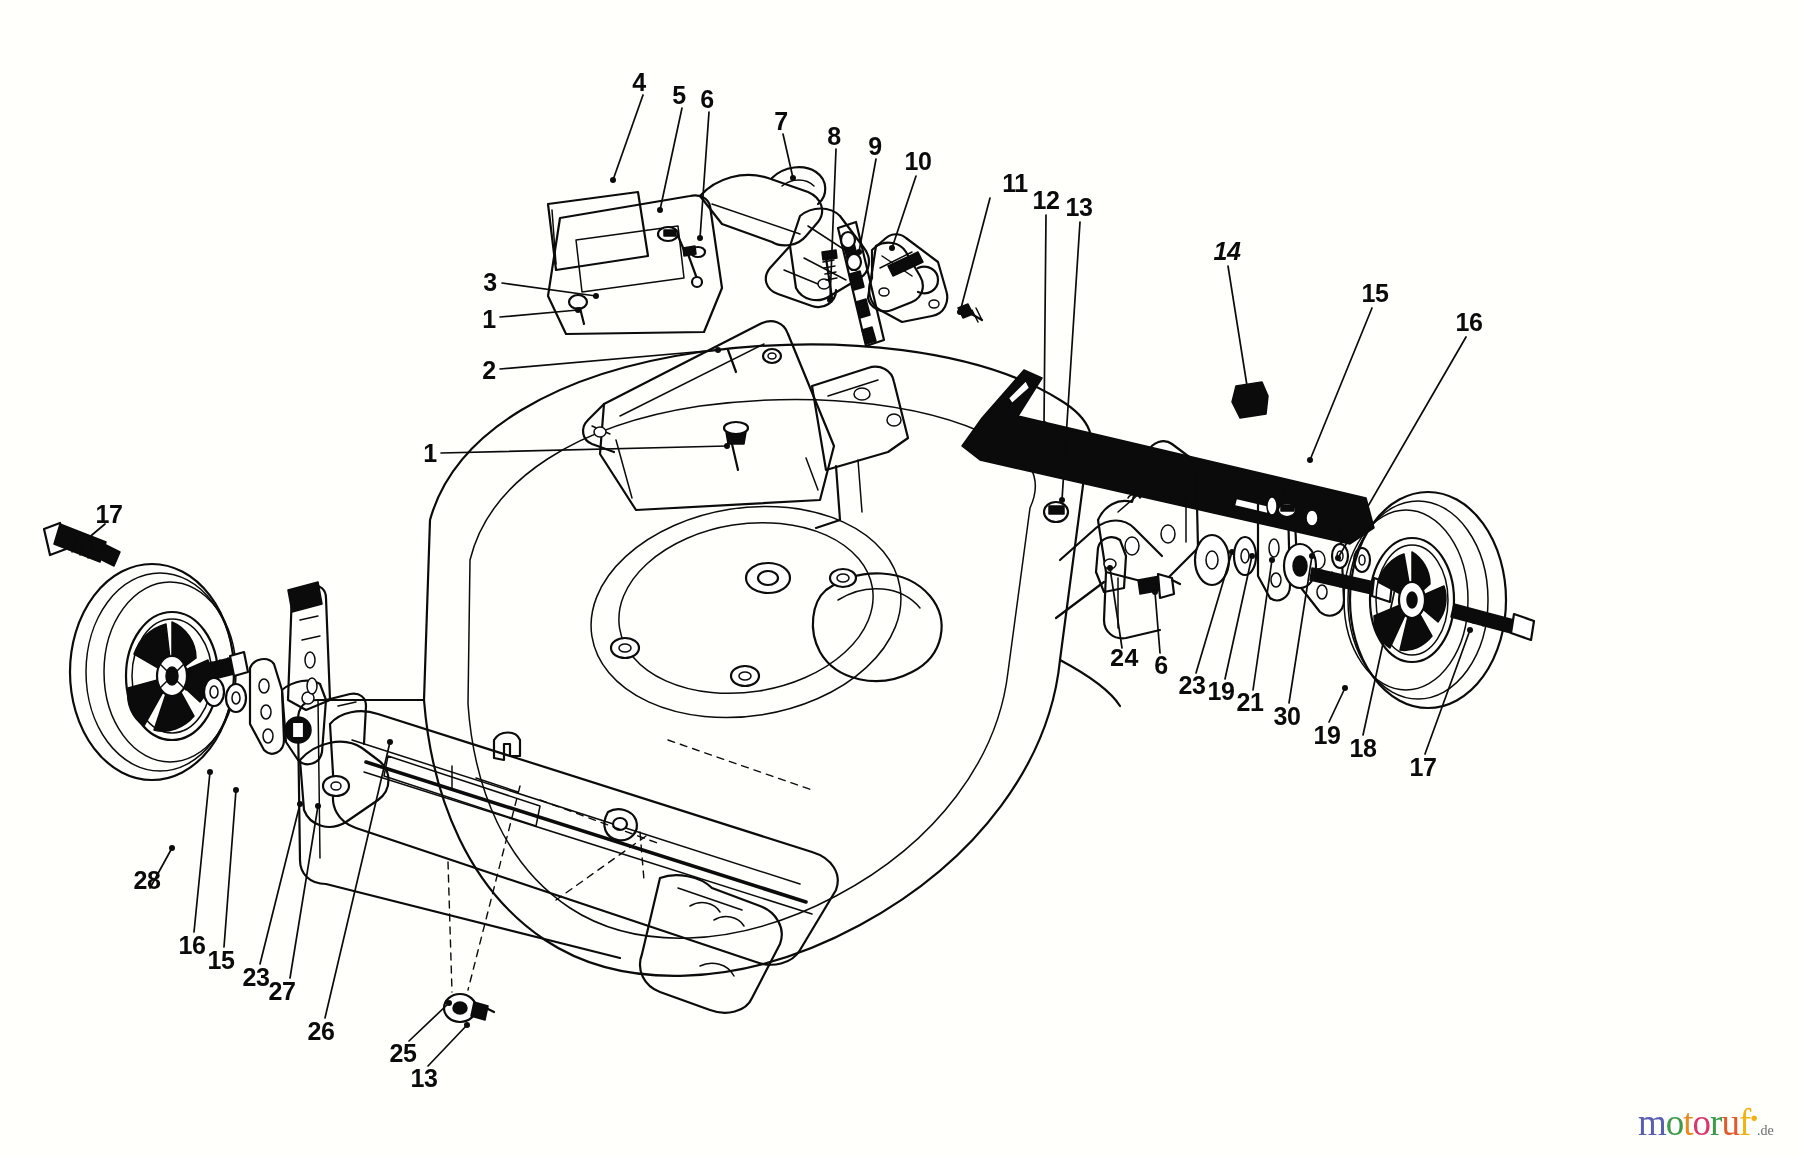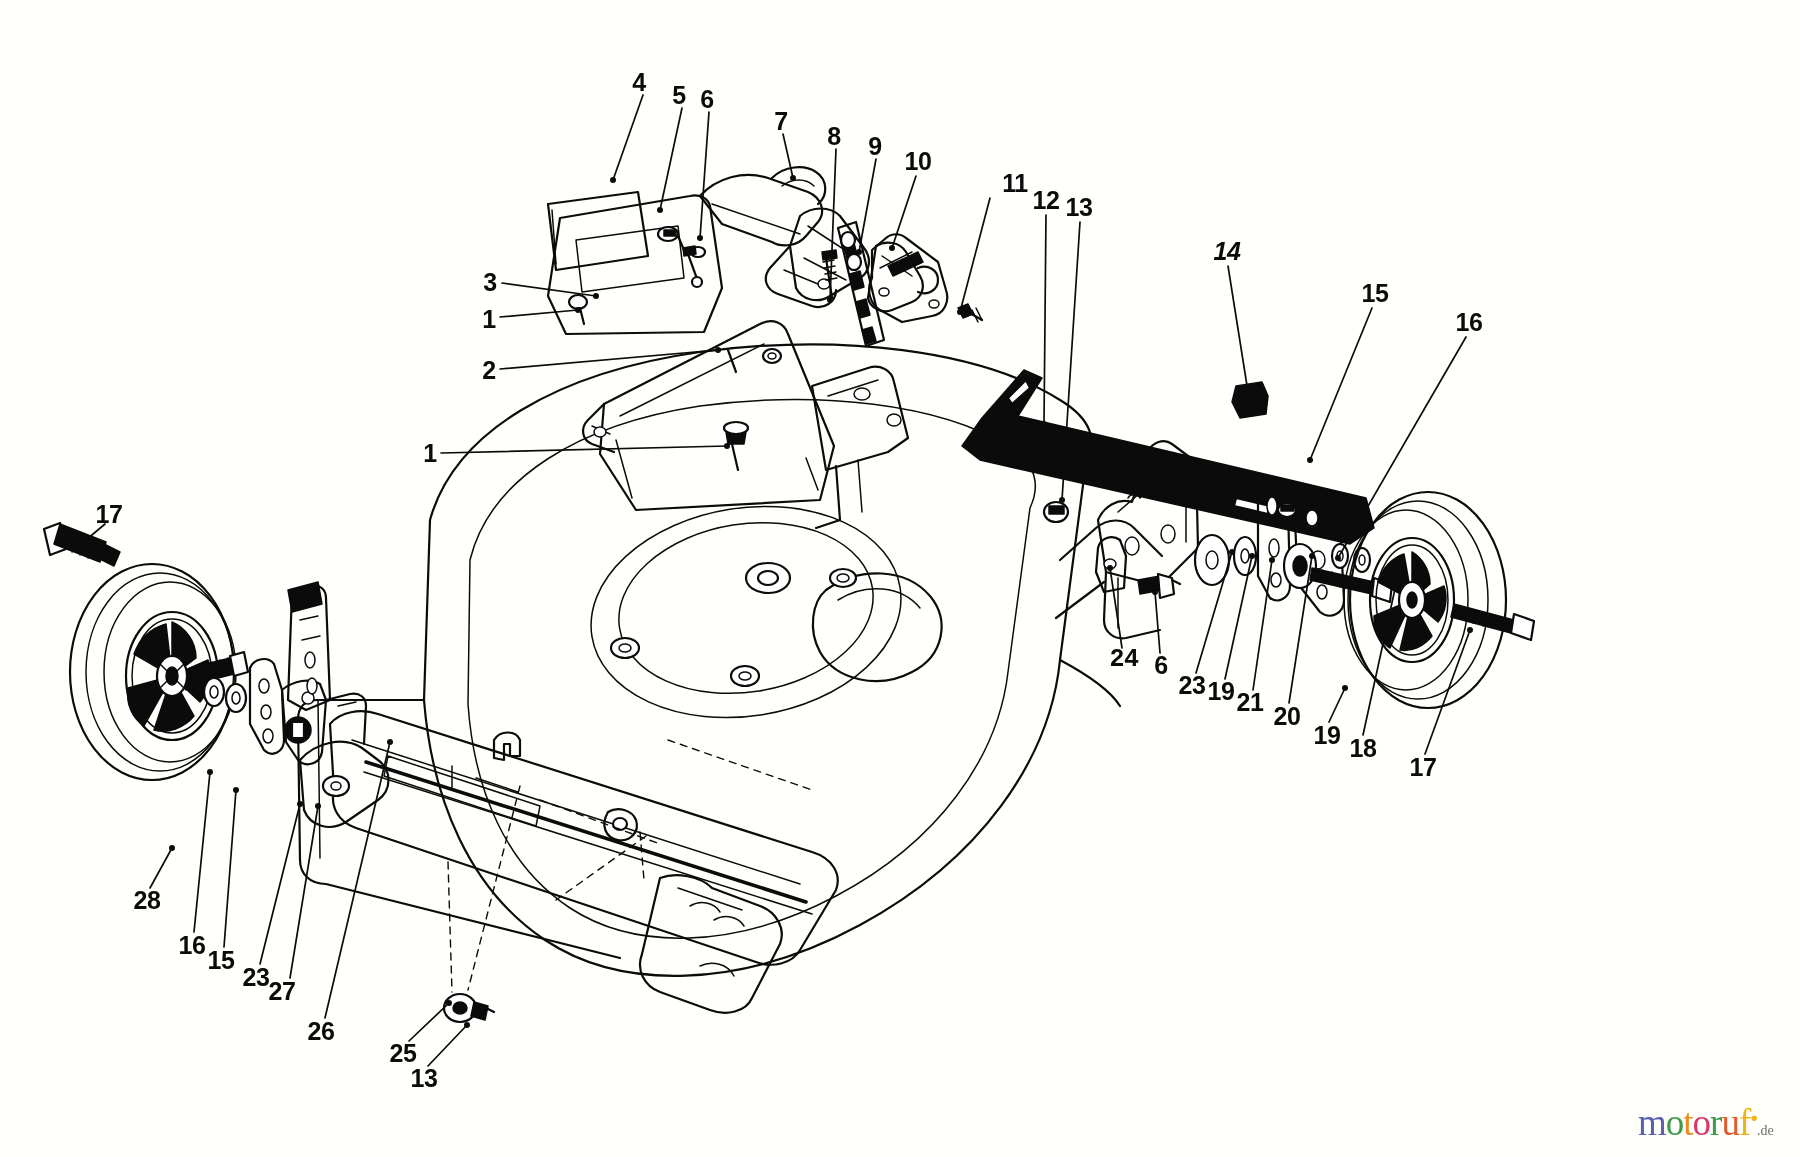--- a/index.html
+++ b/index.html
@@ -579,25 +579,25 @@
       <div class="callout" style="left: 490px; top: 282px;">3</div>
       <div class="callout" style="left: 489px; top: 319px;">1</div>
       <div class="callout" style="left: 489px; top: 370px;">2</div>
       <div class="callout" style="left: 430px; top: 453px;">1</div>
       <div class="callout" style="left: 109px; top: 514px;">17</div>
       <div class="callout" style="left: 1124px; top: 659px; font-family: Liberation Mono, monospace;">24</div>
       <div class="callout" style="left: 1161px; top: 665px;">6</div>
       <div class="callout" style="left: 1192px; top: 685px;">23</div>
       <div class="callout" style="left: 1221px; top: 691px;">19</div>
       <div class="callout" style="left: 1250px; top: 702px;">21</div>
-      <div class="callout" style="left: 1287px; top: 716px;">20</div>
+      <div class="callout" style="left: 1287px; top: 716px;">30</div>
       <div class="callout" style="left: 1327px; top: 735px;">19</div>
       <div class="callout" style="left: 1363px; top: 748px;">18</div>
       <div class="callout" style="left: 1423px; top: 767px;">17</div>
-      <div class="callout" style="left: 147px; top: 900px;">28</div>
+      <div class="callout" style="left: 147px; top: 880px;">28</div>
       <div class="callout" style="left: 192px; top: 945px;">16</div>
       <div class="callout" style="left: 221px; top: 960px;">15</div>
       <div class="callout" style="left: 256px; top: 977px;">23</div>
       <div class="callout" style="left: 282px; top: 991px;">27</div>
       <div class="callout" style="left: 321px; top: 1031px;">26</div>
       <div class="callout" style="left: 403px; top: 1053px;">25</div>
       <div class="callout" style="left: 424px; top: 1078px;">13</div>
     </div>
 
   <div id="watermark"><span style="color: rgb(90, 95, 176);">m</span><span style="color: rgb(63, 155, 74);">o</span><span style="color: rgb(233, 138, 30);">t</span><span style="color: rgb(217, 55, 107);">o</span><span style="color: rgb(63, 155, 74);">r</span><span style="color: rgb(224, 90, 43);">u</span><span style="color: rgb(240, 179, 22);">f</span><span class="wm-dot" style="color: rgb(240, 179, 22);">●</span><span class="wm-tld" style="color: rgb(109, 109, 109);">.de</span></div>

